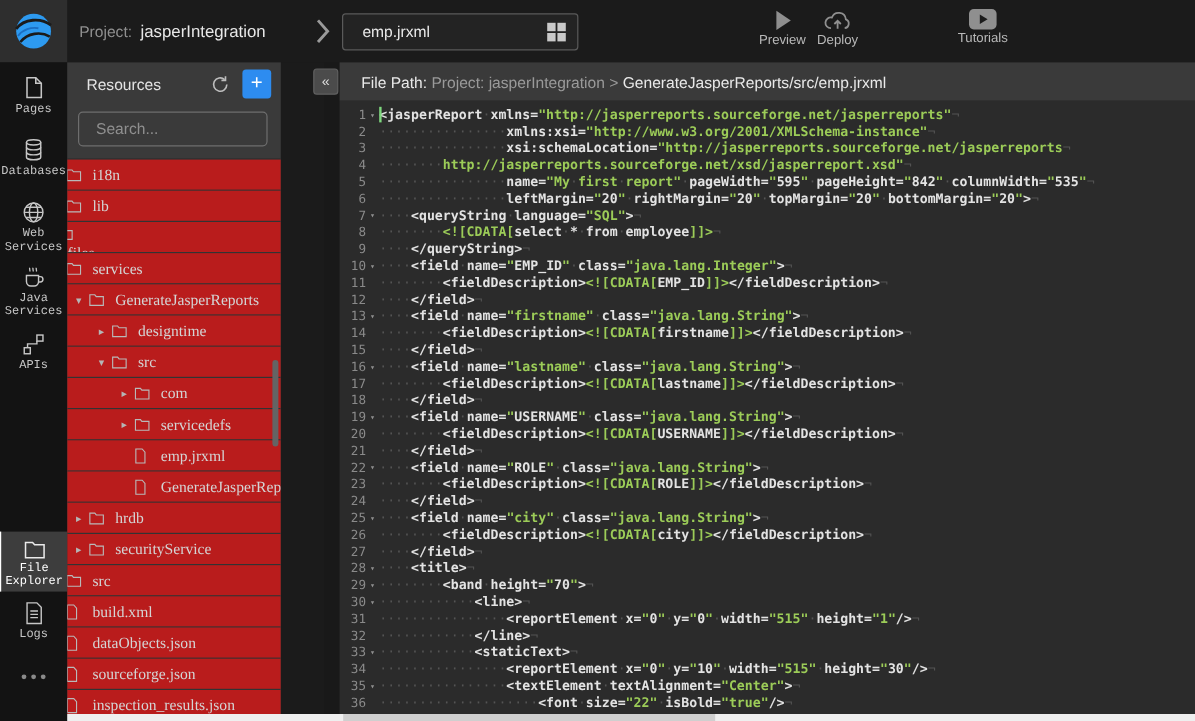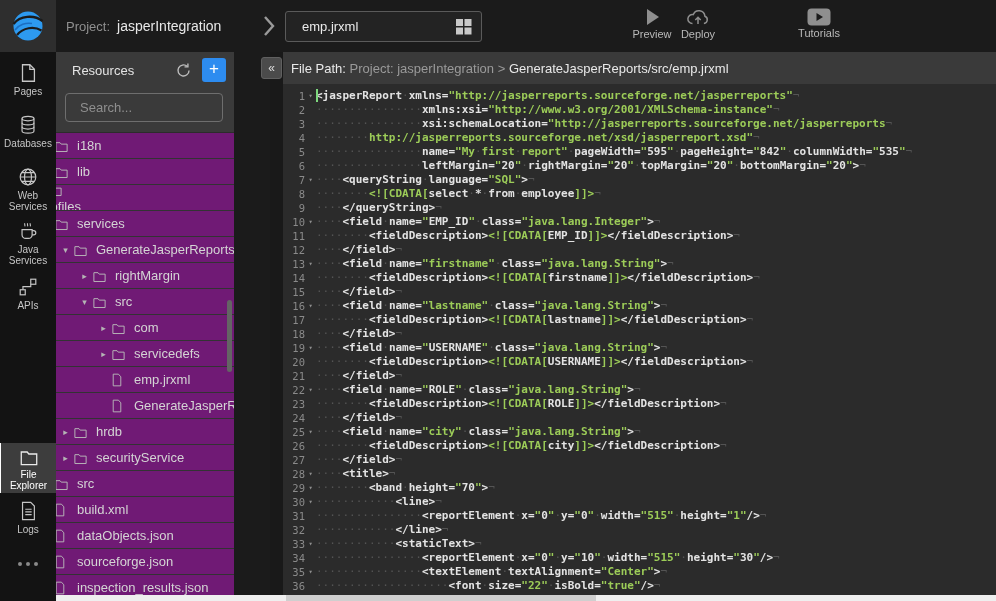--- a/index.html
+++ b/index.html
@@ -17,21 +17,21 @@
   .top-chevron { position:absolute; left:262px; top:14px; }
   .file-select { position:absolute; left:285px; top:11px; width:197px; height:31px;
                  border:1px solid #5a5a5a; border-radius:3px; background:#232323;
                  display:flex; align-items:center; padding:0 9px 0 16px; }
   .file-select .fname { color:#eaeaea; font-size:13px; flex:1; }
   .topaction { position:absolute; top:7px; width:56px; text-align:center; }
   .topaction .alabel { display:block; color:#b9b9b9; font-size:11px; margin-top:1px; }
   .ta-preview { left:624px; } .ta-deploy { left:670px; } .ta-tutorials { left:791px; }
 
   
-  .rail { position:absolute; left:0; top:52px; width:56px; height:549px; background:#131313; }
+  .rail { position:absolute; left:0; top:52px; width:56px; height:549px; background:#131313;font-family:Liberation Mono, monospace; }
   .rail-item { position:absolute; left:0; width:56px; text-align:center; color:#c6c6c6;
                font-size:10px; line-height:11px; cursor:default; }
   .rail-item svg { display:block; margin:0 auto 2px auto; }
   .ri-pages{top:10px;} .ri-db{top:62px;} .ri-web{top:114px;} .ri-java{top:168px;} .ri-apis{top:224px;}
   .ri-file{top:391px; height:50px; background:#3d3d3d; border-left:1px solid #ffffff;
            padding-top:4px; color:#fff; width:56px;}
   .ri-logs{top:448px;} .ri-more{top:508px; color:#8a8a8a; font-size:14px; letter-spacing:2px;}
 
   
   .res { position:absolute; left:56px; top:52px; width:178px; height:543px; background:#3a3a3a; overflow:hidden; }
@@ -40,37 +40,37 @@
   .res-refresh { width:22px; height:22px; display:flex; align-items:center; justify-content:center; }
   .res-add { width:24px; height:24px; background:#2d8cf0; border-radius:3px; color:#fff;
              font-size:17px; line-height:22px; text-align:center; margin-left:8px; }
   .res-search { margin:5px 11px 10px 9px; height:29px; border:1px solid #6e6e6e; border-radius:4px;
                 display:flex; align-items:center; padding:0 8px; gap:6px; }
   .res-search input { background:transparent; border:none; outline:none; color:#cfcfcf;
                       font-size:13px; width:140px; font-family:"Liberation Sans",sans-serif; }
   .res-search input::placeholder { color:#8f8f8f; }
   .res-div { border-top:1px solid #2c2c2c; }
   .tree { }
-  .trow { height:26px; display:flex; align-items:center; border-bottom:1px solid #333333;
-          background:#701a75; overflow:hidden; }
+  .trow { height:26px; display:flex; border-bottom:1px solid #333333;
+          background:#b91c1c; overflow:hidden;font-family:Liberation Serif, serif; }
   .trow-in { display:flex; align-items:center; white-space:nowrap; }
   .tarrow { width:15px; flex:none; color:#b5b5b5; font-size:9px; text-align:center; }
   .ticon { width:16px; flex:none; margin-right:7px; }
   .tlabel { color:#d4d4d4; font-size:13px; }
   .vscroll-thumb { position:absolute; right:2px; top:248px; width:5px; height:72px;
                    background:#646464; border-radius:3px; }
   .collapse-btn { position:absolute; left:261px; top:57px; width:21px; height:22px;
                   background:#4b4b4b; border:1px solid #606060; border-radius:3px; color:#dedede;
                   font-size:12px; text-align:center; line-height:20px; z-index:6; }
   .gap-strip { position:absolute; left:270px; top:52px; width:13px; height:549px; background:#191919; }
 
   
   .editor { position:absolute; left:283px; top:52px; width:713px; height:543px; }
   .filepath { position:absolute; top:0; left:0; right:0; height:32px; background:#3a3a3a;
-              display:flex; align-items:center; padding-left:8px; font-size:13px; white-space:pre; }
+              display:flex; align-items:center; padding-left:18px; font-size:13px; white-space:pre; }
   .fp-white { color:#e9e9e9; } .fp-gray { color:#9a9a9a; }
   .code-area { position:absolute; top:32px; left:0; right:0; bottom:0; background:#2b2b2b;
                overflow:hidden; padding-top:5px;
                font-family:"DejaVu Sans Mono", monospace; font-size:11px; font-weight:bold; }
   .code-line { display:flex; height:14px; line-height:14px; }
   .ln { width:22px; flex:none; text-align:right; color:#8a8a8a; font-weight:normal; font-size:10.5px; }
   .fold { width:11px; flex:none; color:#8f8f8f; font-size:7px; text-align:center; line-height:15px; }
   .src { white-space:pre; color:#e3e3e3; position:relative; }
   .tok-w { color:#e3e3e3; } .tok-g { color:#9ccc58; }
   .ws { font-style:normal; color:#545454; font-weight:normal; }
@@ -264,21 +264,21 @@
               </svg></span>
             <span class="tlabel">GenerateJasperReports</span>
           </div>
         </div>
         <div class="trow">
           <div class="trow-in" style="margin-left: 21px;">
             <span class="tarrow">▸</span>
             <span class="ticon"><svg width="15" height="13" viewBox="0 0 24 22">
                 <path d="M2.5 19.5v-15h7l2 2.5h10v12.5z" stroke="#b9b9b9" stroke-width="1.6" fill="none"></path>
               </svg></span>
-            <span class="tlabel">rightMargin</span>
+            <span class="tlabel">designtime</span>
           </div>
         </div>
         <div class="trow">
           <div class="trow-in" style="margin-left: 21px;">
             <span class="tarrow">▾</span>
             <span class="ticon"><svg width="15" height="13" viewBox="0 0 24 22">
                 <path d="M2.5 19.5v-15h7l2 2.5h10v12.5z" stroke="#b9b9b9" stroke-width="1.6" fill="none"></path>
               </svg></span>
             <span class="tlabel">src</span>
           </div>

